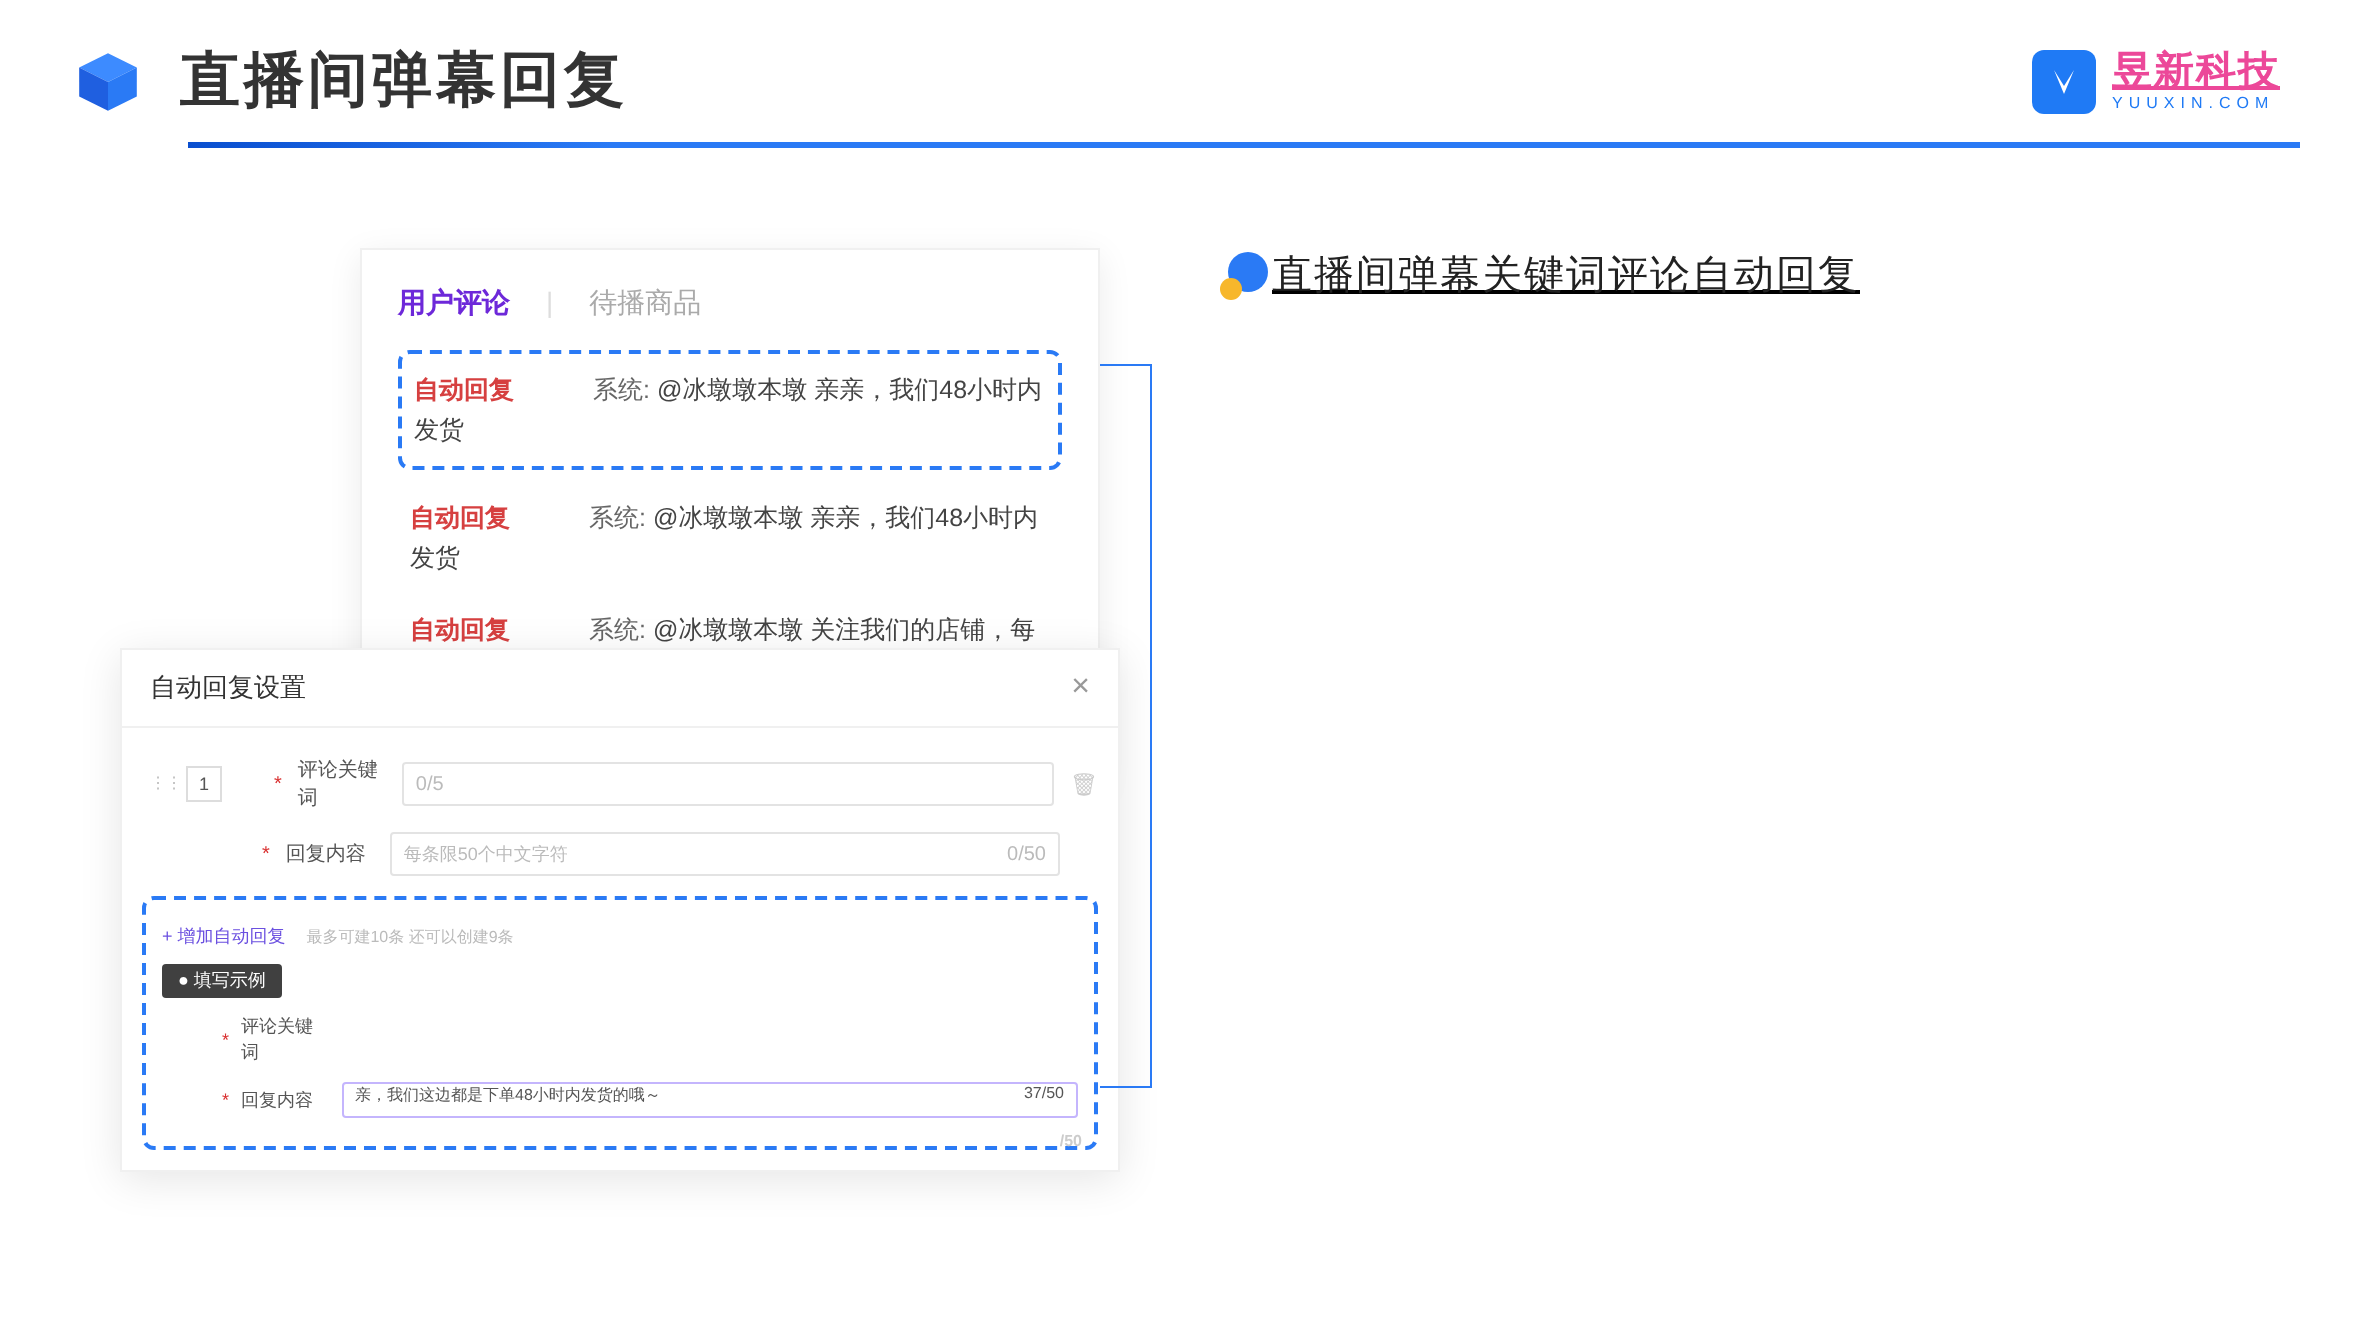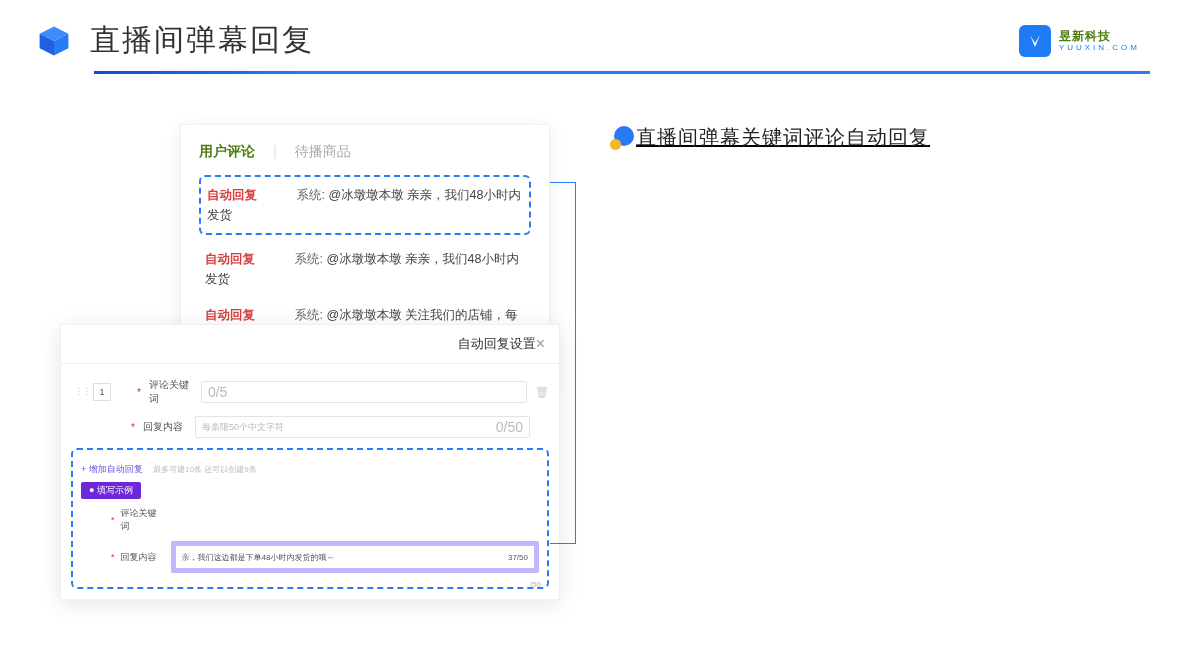--- a/index.html
+++ b/index.html
@@ -17,34 +17,34 @@
   justify-content: space-between;
   padding: 20px 40px 10px 36px;
 }
 .header-left { display: flex; align-items: center; gap: 18px; }
 .logo-cube {
   width: 36px; height: 36px; position: relative;
 }
 .logo-cube svg { width: 100%; height: 100%; }
 .page-title {
   font-size: 30px;
-  font-weight: 400;
+  font-weight: 700;
   color: #333;
   letter-spacing: 2px;
 }
 .brand { display: flex; align-items: center; gap: 8px; }
 .brand-icon {
   width: 32px; height: 32px;
   background: #1f7af5;
   border-radius: 6px;
   display: flex; align-items: center; justify-content: center;
   color: #fff; font-weight: 700; font-size: 18px;
 }
 .brand-text { display: flex; flex-direction: column; line-height: 1; }
-.brand-text .t { font-size: 12px; font-weight: 700; color: #4d7c0f; letter-spacing: 1px; }
+.brand-text .t { font-size: 20px; font-weight: 700; color: #ec4899; letter-spacing: 1px; text-decoration: underline; }
 .brand-text .s { font-size: 8px; color: #1f7af5; letter-spacing: 3px; margin-top: 2px; }
 .hr {
   height: 3px;
   background: linear-gradient(to right, #0a4fcf, #2a7af5 20%, #2a7af5 100%);
   margin: 0 30px 0 94px;
 }
 .content {
   display: flex;
   padding: 40px 40px 0 60px;
   gap: 50px;
@@ -55,21 +55,21 @@
   position: absolute;
   top: 10px; left: 120px;
   width: 370px;
   background: #fff;
   border: 1px solid #f0f0f0;
   box-shadow: 0 4px 16px rgba(0,0,0,0.08);
   z-index: 1;
   padding: 18px 18px 40px 18px;
 }
 .tabs { display: flex; gap: 18px; font-size: 14px; margin-bottom: 14px; }
-.tab-active { font-weight: 700; color: #4d7c0f; }
+.tab-active { font-weight: 700; color: #6d28d9; }
 .tab-inactive { color: #aaa; }
 .tab-div { color: #ddd; }
 .comment-item {
   font-size: 12.5px;
   color: #444;
   padding: 8px 6px;
   line-height: 1.6;
 }
 .comment-item .ar { color: #d64040; font-weight: 700; }
 .comment-item .sys { color: #666; margin-left: 36px; }
@@ -82,21 +82,21 @@
 .settings-panel {
   position: absolute;
   top: 210px; left: 0;
   width: 500px;
   background: #fff;
   border: 1px solid #f0f0f0;
   box-shadow: 0 4px 20px rgba(0,0,0,0.10);
   z-index: 2;
 }
 .settings-header {
-  display: flex; justify-content: flex-end; align-items: center;
+  display: flex; justify-content: space-between; align-items: center;
   padding: 10px 14px;
   border-bottom: 1px solid #f0f0f0;
   font-size: 13px; color: #333;
 }
 .close-x { color: #999; font-size: 16px; cursor: pointer; }
 .settings-body { padding: 14px 10px 10px 10px; background: #fff; position: relative; }
 .form-row {
   display: flex; align-items: center; gap: 8px;
   margin-bottom: 10px;
   font-size: 10px;
@@ -116,33 +116,33 @@
   flex: 1;
   height: 22px;
   border: 1px solid #e3e3e3;
   border-radius: 2px;
   padding: 0 6px;
   font-size: 9px;
   color: #bbb;
   display: flex; align-items: center; justify-content: space-between;
   background: #fff;
 }
-.inp .cnt { color: #bbb; font-size: 14px; }
+.inp .cnt { color: #bbb; font-size: 10px; }
 .trash { color: #ccc; font-size: 11px; }
 .highlight-box2 {
   border: 2px dashed #2a7af5;
   border-radius: 6px;
   padding: 8px 8px 6px 8px;
   margin-top: 10px;
 }
 .add-link { color: #6b50e0; font-size: 9px; }
 .sub-note { color: #bbb; font-size: 8px; margin-left: 6px; }
 .example-badge {
   display: inline-block;
-  background: #6d28d9;
+  background: #404040;
   color: #fff;
   font-size: 9px;
   padding: 2px 8px;
   border-radius: 2px;
   margin: 6px 0 8px 0;
   text-align: right;
 }
 .tag-row {
   display: flex; align-items: center; gap: 6px;
   font-size: 9px;
@@ -159,25 +159,25 @@
   background: #fff;
 }
 .tag {
   font-size: 8px;
   color: #666;
   display: inline-flex; align-items: center;
 }
 .tag::after { content: "×"; margin-left: 2px; color: #aaa; }
 .tag-cnt { margin-left: auto; font-size: 8px; color: #bbb; }
 .reply-box {
-  border: 5px solid #c4b5fd;
+  border: 1px solid #c4b5fd;
   border-radius: 2px;
   flex: 1;
-  height: 32px;
-  display: flex; align-items: center; justify-content: space-between;
+  height: 18px;
+  display: flex; justify-content: space-between;
   padding: 0 6px;
   font-size: 8px; color: #555;
   background: #fff;
 }
 .stray-cnt { position: absolute; right: 18px; bottom: 10px; color: #ccc; font-size: 8px; font-weight: bold; }
 .connector {
   position: absolute;
   border: 1px solid #2a7af5;
   border-top: none;
   border-bottom: none;

